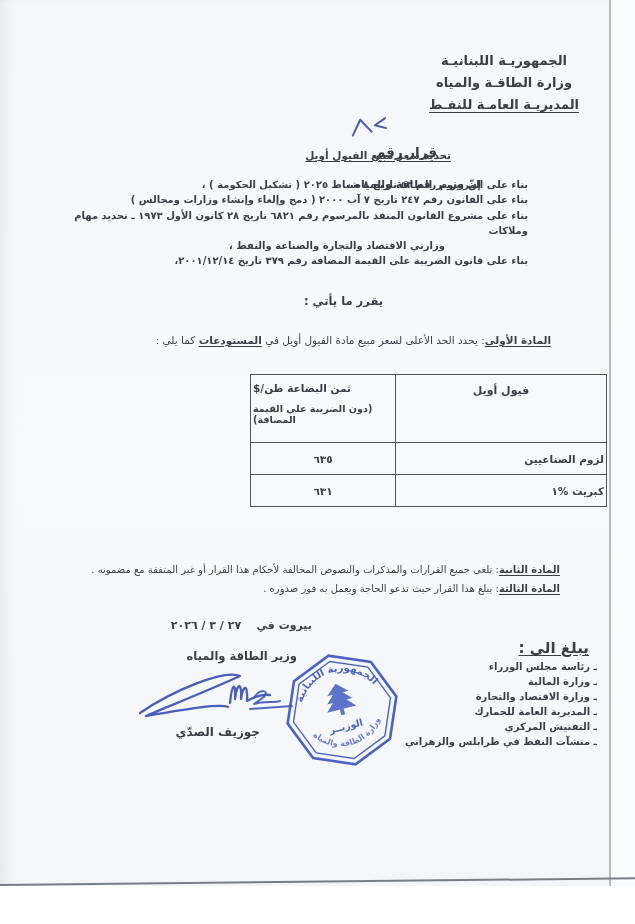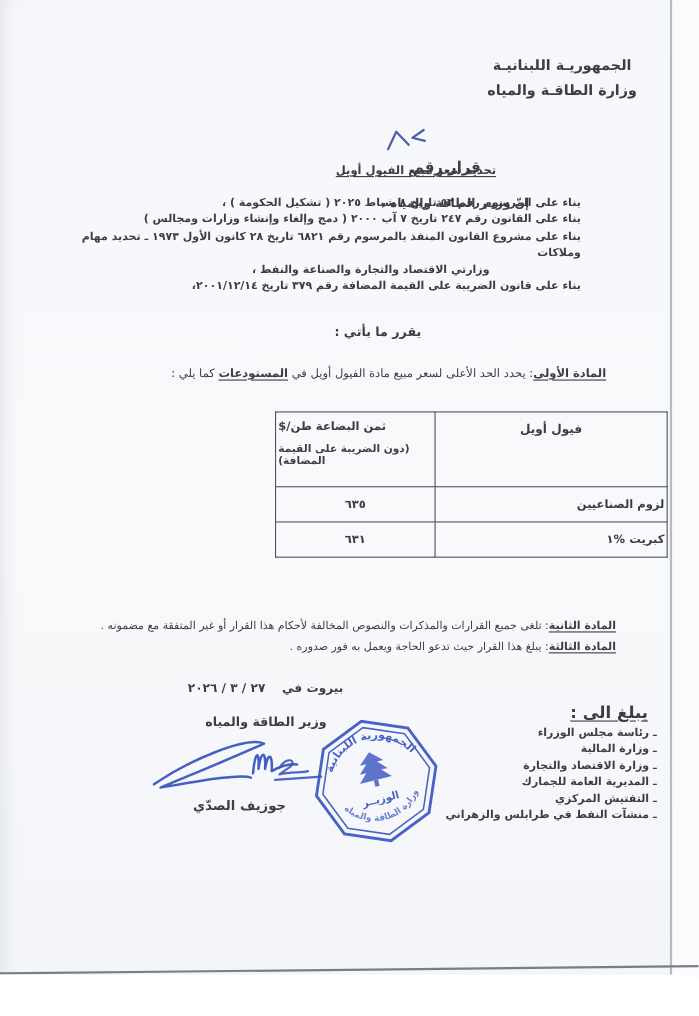--- a/index.html
+++ b/index.html
@@ -60,20 +60,21 @@
 <body>
 
 <div class="scan-page">
 
   <div class="right-strip"></div>
   <div class="edge-line-right"></div>
 
   <div class="abs header-block">
     <div>الجمهوريـة اللبنانيـة</div>
     <div>وزارة الطاقـة والمياه</div>
+    <div class="ul">المديريـة العامـة للنفـط</div>
   </div>
 
   <div class="abs decision-label">قرار رقم</div>
   <svg class="abs decision-number-svg" width="40" height="28" viewBox="0 0 40 28">
     <g stroke="#4a5da8" stroke-width="2" fill="none" stroke-linecap="round" stroke-linejoin="round" transform="rotate(-6 20 14)">
       <path d="M4,21 L13,6 L23,19"></path>
       <path d="M38,7 L27,13 L38,17"></path>
     </g>
   </svg>
   <div class="abs decision-subject">تحديد سعر مبيع الفيول أويل</div>

